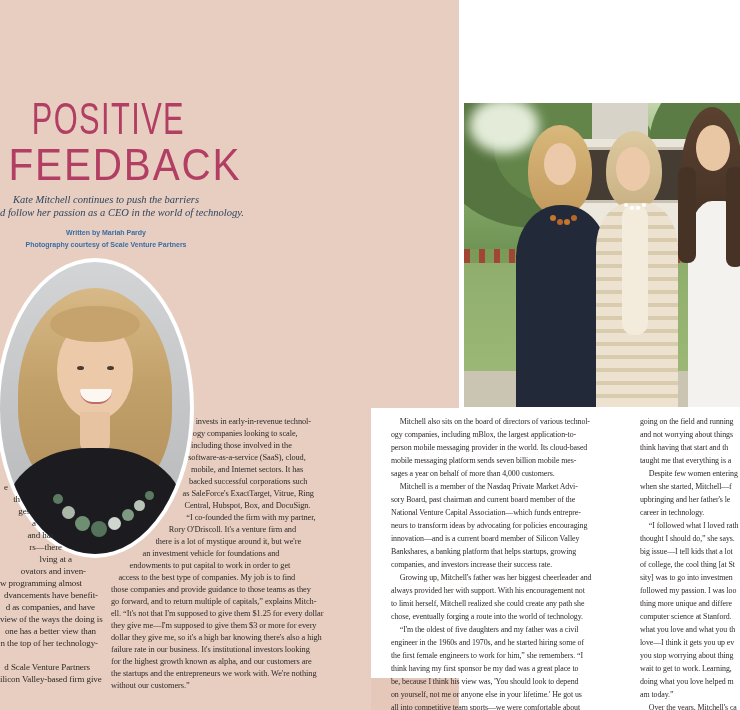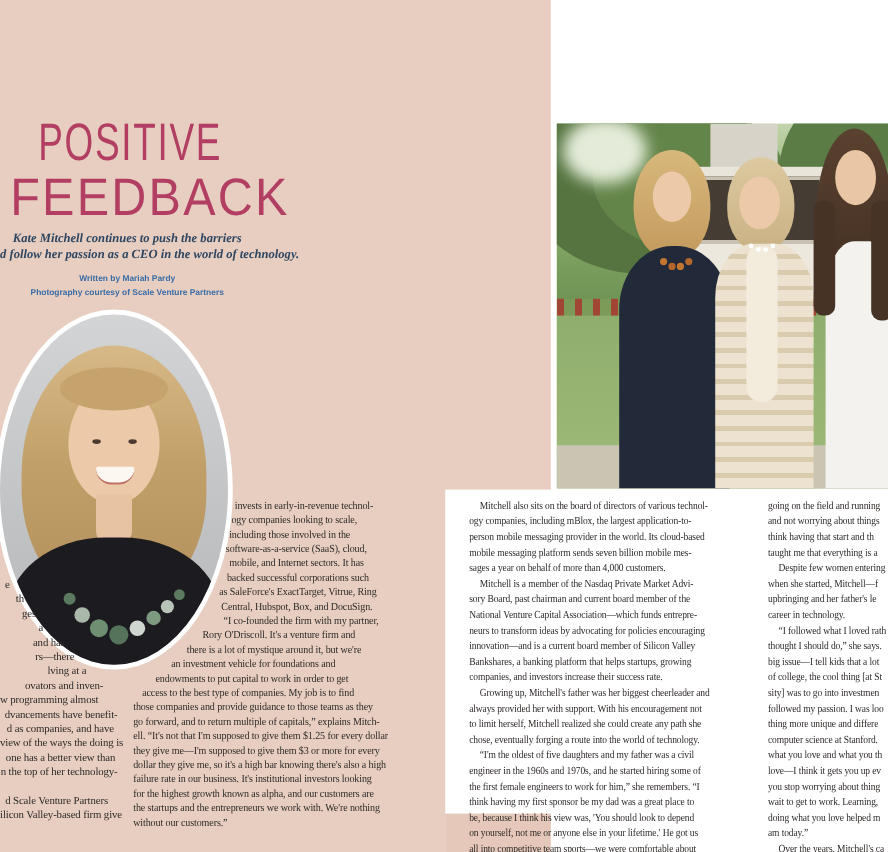--- a/index.html
+++ b/index.html
@@ -12,21 +12,21 @@
   .pink-main{left:0;top:0;width:371px;height:710px;background:#e7cec0;}
   .pink-block{left:371px;top:678px;width:88px;height:32px;background:#e5c8b9;}
 
   
   .title-wrap{left:0;top:96px;width:212px;text-align:left;color:#b23e63;}
   .title-line{font-family:"Liberation Sans",sans-serif;font-weight:400;font-size:44px;
               line-height:1.05;letter-spacing:2px;white-space:nowrap;transform-origin:50% 0;}
   .title-line.l1{transform:scaleX(.70);}
   .title-line.l2{transform:scaleX(.92);}
   .dek{left:0;top:193px;width:212px;text-align:center;color:#2e4560;
-       font-style:italic;font-weight:bold;font-size:10.5px;line-height:13px;}
+       font-style:italic;font-weight:normal;font-size:10.5px;line-height:13px;}
   .dek div{white-space:nowrap;}
   .byline{left:0;top:227px;width:212px;text-align:center;color:#3a6da6;
           font-family:"Liberation Sans",sans-serif;font-weight:bold;font-size:7px;line-height:12px;}
   .byline div{white-space:nowrap;}
 
   
   .col{font-size:9px;color:#2e2a28;letter-spacing:-0.1px;}
   .col .ln{white-space:nowrap;}
   .lp-c1{left:0;top:481px;width:98px;transform-origin:100% 0;}
   .lp-c1 .ln{height:12px;line-height:12px;text-align:right;}

